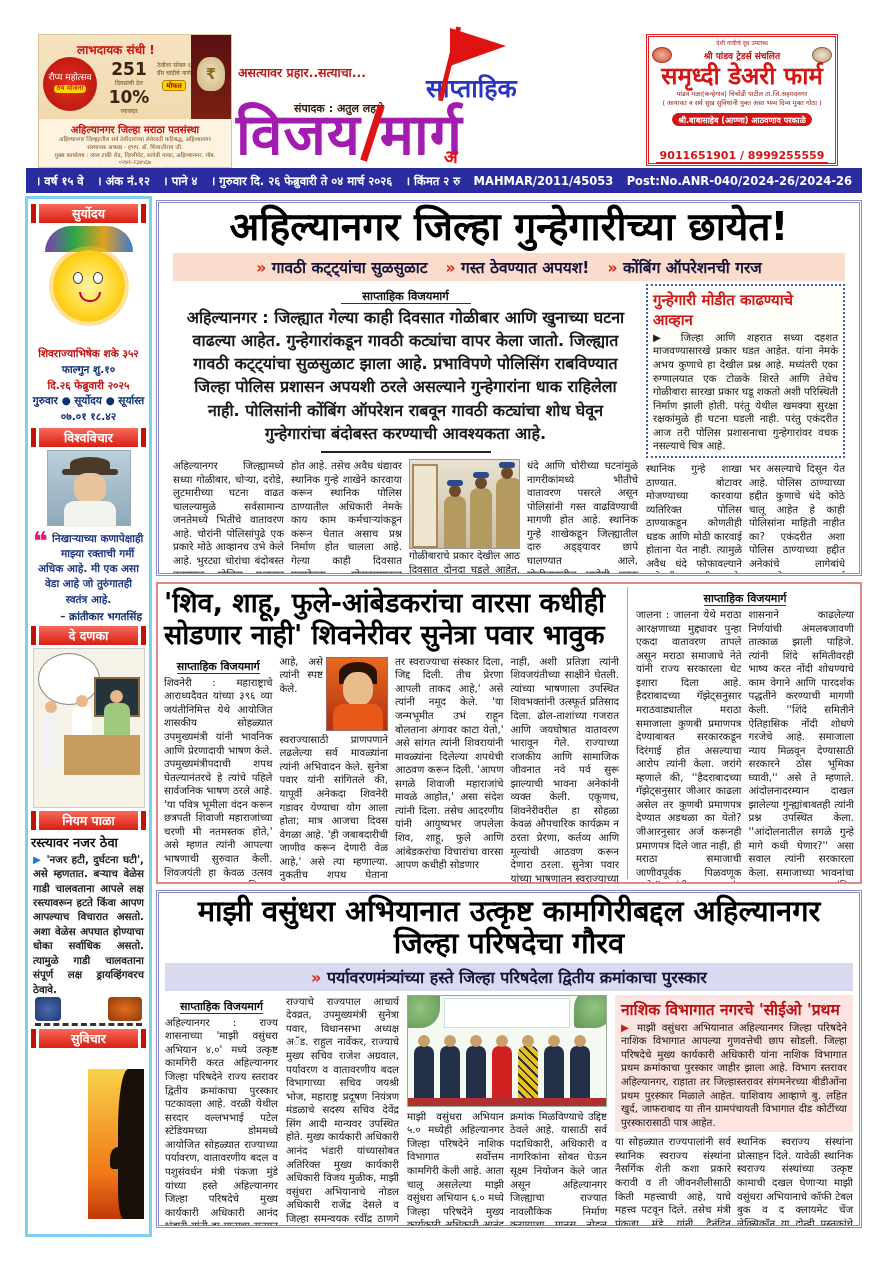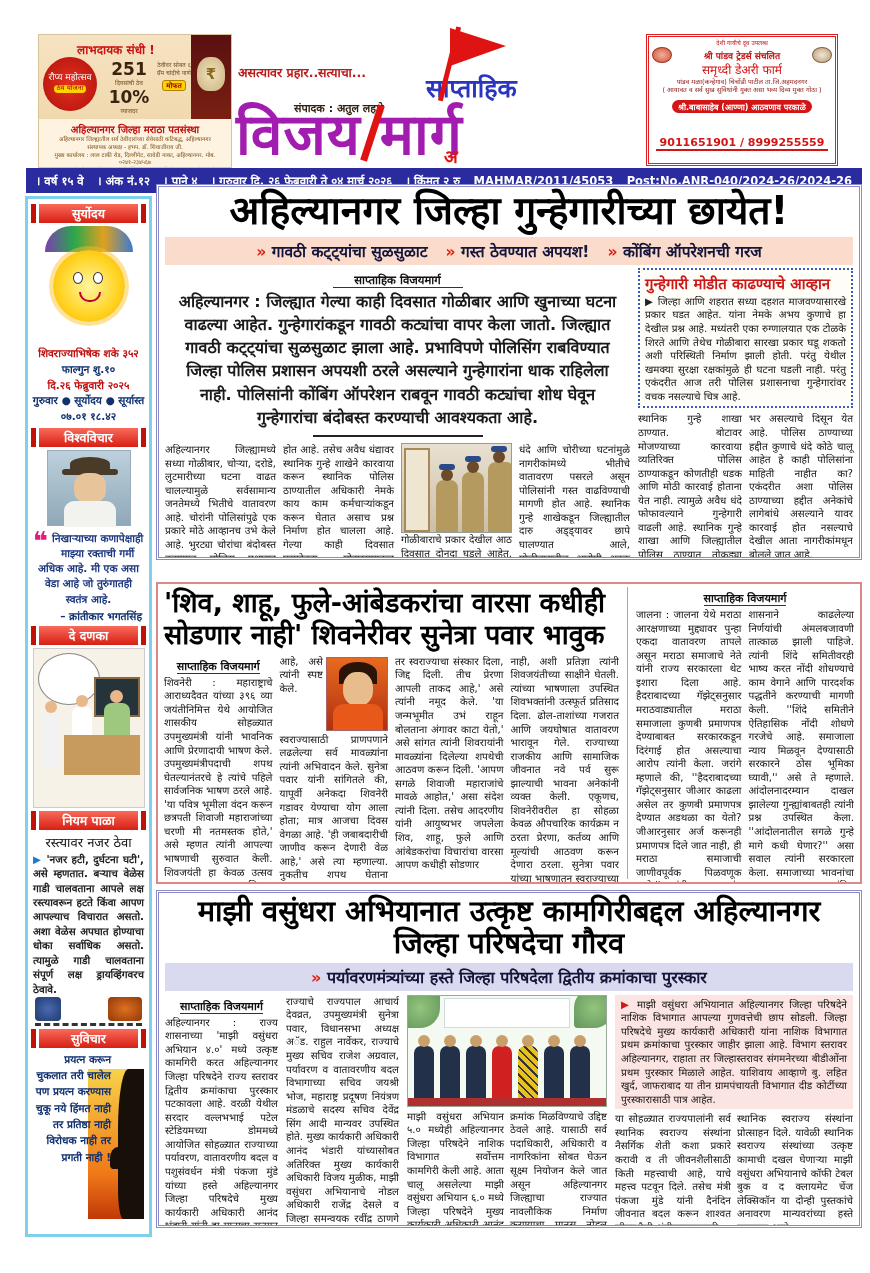--- a/index.html
+++ b/index.html
@@ -34,21 +34,21 @@
   .mh-slash { display:inline-block; width:7px; height:58px; background:#e01313; transform:rotate(18deg); margin:0 4px -8px 8px; }
   .mh-a { position:absolute; left:208px; top:116px; font-size:18px; color:#e01313; font-weight:bold; }
 
   .right-ad { left:646px; top:34px; width:192px; height:132px; border:3px double #e02020; background:#fff; text-align:center; padding:2px 3px; }
   .rad-top { font-size:6px; color:#c01010; }
   .rad-row { display:flex; align-items:center; justify-content:space-between; }
   .rad-ic { width:20px; height:16px; border-radius:50%; }
   .rad-ic.meat { background:radial-gradient(#f0b0a0,#d05030); border:1px solid #a03020; }
   .rad-ic.cow { background:radial-gradient(#efe6d8,#b89a70); border:1px solid #806040; }
   .rad-traders { font-size:9px; font-weight:bold; color:#c01010; }
-  .rad-title { font-size:12px; font-weight:normal; color:#d51515; line-height:1.05; margin:1px 0; }
+  .rad-title { font-size:24px; font-weight:bold; color:#d51515; line-height:1.05; margin:1px 0; }
   .rad-addr { font-size:6.6px; color:#8a1010; line-height:1.35; }
   .rad-pill { display:inline-block; background:#d51515; color:#fff; font-size:8px; font-weight:bold; border-radius:8px; padding:1px 6px; margin-top:3px; }
   .rad-phone { font-size:11px; font-weight:bold; color:#d51515; border-bottom:2px solid #d51515; display:inline-block; padding:0 4px; }
 
   .strip { left:26px; top:168px; width:836px; height:25px; background:#2b2ba0; color:#fff; display:flex; align-items:center; justify-content:space-between; padding:0 10px; font-size:11.5px; font-weight:bold; }
 
   
   .sidebar { left:25px; top:196px; width:127px; height:1041px; border:3px solid #7fd0ec; background:#fff; padding:2px 3px; overflow:hidden; }
   .side-head { background:linear-gradient(#f86a5a,#d81f14); color:#fff; font-weight:bold; font-size:12.5px; text-align:center; padding:1px 0; margin:3px 8px; position:relative; }
   .side-head:before,.side-head:after { content:""; position:absolute; top:0; width:5px; height:100%; background:#c01208; }
@@ -71,36 +71,36 @@
   .cartoon { margin:2px auto; width:112px; height:160px; background:#f6f2e8; border:1px solid #ccc; position:relative; overflow:hidden; }
   .cartoon .board { position:absolute; right:4px; top:28px; width:46px; height:40px; background:#25343a; border:2px solid #8a6a40; }
   .cartoon .bubble { position:absolute; left:4px; top:4px; width:62px; height:52px; background:#fff; border:1px solid #888; border-radius:50%; }
   .cartoon .desk { position:absolute; left:30px; top:86px; width:76px; height:40px; background:#c79a5e; }
   .cartoon .fig1 { position:absolute; left:8px; top:64px; width:18px; height:54px; background:#f2f2f2; border-radius:6px 6px 0 0; }
   .cartoon .fig1:before { content:""; position:absolute; left:3px; top:-12px; width:12px; height:12px; border-radius:50%; background:#e8b88a; }
   .cartoon .fig2 { position:absolute; left:38px; top:58px; width:20px; height:30px; background:#fff; border-radius:6px 6px 0 0; }
   .cartoon .fig2:before { content:""; position:absolute; left:4px; top:-12px; width:12px; height:12px; border-radius:50%; background:#e8b88a; }
   .cartoon .fig3 { position:absolute; right:14px; top:54px; width:26px; height:34px; background:#9ec87e; border-radius:8px 8px 0 0; }
   .cartoon .fig3:before { content:""; position:absolute; left:6px; top:-13px; width:13px; height:13px; border-radius:50%; background:#e8b88a; }
-  .niyam-title { text-align:center; font-weight:normal; font-size:13px; color:#111; margin-top:2px; }
+  .niyam-title { text-align:left; font-weight:bold; font-size:13px; color:#111; margin-top:2px; }
   .niyam-text { font-size:10.3px; line-height:1.4; text-align:justify; padding:1px 2px; font-weight:bold; color:#222; }
   .tri { color:#1a7ad0; }
   .niyam-imgs { display:flex; justify-content:space-between; padding:0 4px; }
   .cop-img { width:26px; height:24px; background:radial-gradient(#4a6ab0,#203a70); border-radius:4px; }
   .rider-img { width:34px; height:24px; background:radial-gradient(#e07020,#903808); border-radius:4px; }
   .dash-line { border-top:3px dashed #333; margin:2px 4px; }
   .suvichar-wrap { position:relative; height:172px; margin:2px 2px; }
   .climb { position:absolute; right:0; top:18px; width:56px; height:150px; background:linear-gradient(#f8d24a,#f07818 70%,#c03808); }
   .climb .rock { position:absolute; right:0; top:0; width:26px; height:150px; background:#181008; border-radius:40% 0 0 20%; }
   .climb .man { position:absolute; right:18px; top:78px; width:16px; height:22px; background:#181008; border-radius:50% 50% 20% 20%; }
   .suvichar-poem { position:absolute; left:0; top:0; width:78px; font-size:10.5px; font-weight:bold; color:#103070; text-align:right; line-height:1.55; }
 
   
   .band { background:#fff; overflow:hidden; }
-  .band.main1 { left:156px; top:184px; width:706px; height:376px; border:3px double #8a8ac8; padding:3px 6px; }
+  .band.main1 { left:156px; top:200px; width:706px; height:376px; border:3px double #8a8ac8; padding:3px 14px; }
   .band.mid  { left:156px; top:582px; width:706px; height:302px; border:2px solid #d88; padding:3px 6px; }
   .band.bot  { left:156px; top:890px; width:706px; height:338px; border:3px double #8a8ac8; padding:3px 6px; }
 
   .h1 { text-align:center; font-size:39px; font-weight:bold; color:#000; line-height:1.1; letter-spacing:0; }
   .subhead-strip { background:#fbdccc; margin-top:4px; padding:3px 6px; text-align:center; font-size:15.5px; font-weight:bold; color:#15153a; display:flex; justify-content:center; gap:18px; }
   .subhead-strip .mk { color:#e02010; }
   .byline { text-align:center; font-weight:bold; font-size:11.5px; color:#111; border-bottom:1px solid #333; width:130px; margin:4px auto 2px; }
   .byline2 { font-weight:bold; font-size:11px; color:#111; border-bottom:1px solid #333; display:inline-block; margin:2px 0; }
   .intro { font-size:16px; font-weight:bold; line-height:1.45; text-align:center; padding:0 6px; }
   .introhr { width:170px; border-top:2px solid #222; margin:6px auto; }
@@ -254,21 +254,20 @@
       <div class="rider-img"></div>
     </div>
     <div class="dash-line"></div>
 
     <div class="side-head">सुविचार</div>
     <div class="suvichar-wrap">
       <div class="climb">
           <div class="rock"></div>
           <div class="man"></div>
         </div>
-      <div class="suvichar-poem">प्रयत्न करून चुकलात तरी चालेल पण प्रयत्न करण्यास चुकू नये हिंमत नाही तर प्रतिष्ठा नाही विरोधक नाही तर प्रगती नाही !</div>
     </div>
   </div>
 
   <div class="abs band main1">
     <div class="h1">अहिल्यानगर जिल्हा गुन्हेगारीच्या छायेत!</div>
     <div class="subhead-strip">
       <span><span class="mk">»</span> <span>गावठी कट्ट्यांचा सुळसुळाट</span></span>
       <span><span class="mk">»</span> <span>गस्त ठेवण्यात अपयश!</span></span>
       <span><span class="mk">»</span> <span>कोंबिंग ऑपरेशनची गरज</span></span>
     </div>
@@ -367,20 +366,21 @@
           <div class="person" style="left:162px"></div>
           <div class="carpet"></div>
         </div>
         <div class="row" style="gap:6px; margin-top:3px">
           <div class="col coltext">माझी वसुंधरा अभियान ५.० मध्येही अहिल्यानगर जिल्हा परिषदेने नाशिक विभागात सर्वोत्तम कामगिरी केली आहे. आता चालू असलेल्या माझी वसुंधरा अभियान ६.० मध्ये जिल्हा परिषदेने मुख्य कार्यकारी अधिकारी आनंद भंडारी यांच्या मार्गदर्शनाखाली राज्यात प्रथम</div>
           <div class="col coltext">क्रमांक मिळविण्याचे उद्दिष्ट ठेवले आहे. यासाठी सर्व पदाधिकारी, अधिकारी व नागरिकांना सोबत घेऊन सूक्ष्म नियोजन केले जात असून अहिल्यानगर जिल्ह्याचा राज्यात नावलौकिक निर्माण करण्याचा मानस नोडल अधिकारी राजेंद्र देसले यांनी व्यक्त केला.</div>
         </div>
       </div>
       <div style="flex:0 0 238px">
         <div class="pinkbox">
+          <h3>नाशिक विभागात नगरचे 'सीईओ 'प्रथम</h3>
           <div class="coltext"><span class="mkr">▶</span> <span>माझी वसुंधरा अभियानात अहिल्यानगर जिल्हा परिषदेने नाशिक विभागात आपल्या गुणवत्तेची छाप सोडली. जिल्हा परिषदेचे मुख्य कार्यकारी अधिकारी यांना नाशिक विभागात प्रथम क्रमांकाचा पुरस्कार जाहीर झाला आहे. विभाग स्तरावर अहिल्यानगर, राहाता तर जिल्हास्तरावर संगमनेरच्या बीडीओंना प्रथम पुरस्कार मिळाले आहेत. याशिवाय आव्हाणे बु. लहित खुर्द, जाफराबाद या तीन ग्रामपंचायती विभागात दीड कोटींच्या पुरस्कारासाठी पात्र आहेत.</span></div>
         </div>
         <div class="row" style="gap:6px; margin-top:3px">
           <div class="col coltext">या सोहळ्यात राज्यपालांनी सर्व स्थानिक स्वराज्य संस्थांना नैसर्गिक शेती कशा प्रकारे करावी व ती जीवनशैलीसाठी किती महत्त्वाची आहे, याचे महत्त्व पटवून दिले. तसेच मंत्री पंकजा मुंडे यांनी दैनंदिन जीवनात बदल करून शाश्वत जीवनशैली अंगीकारण्यासाठी</div>
           <div class="col coltext">स्थानिक स्वराज्य संस्थांना प्रोत्साहन दिले. यावेळी स्थानिक स्वराज्य संस्थांच्या उत्कृष्ट कामाची दखल घेणाऱ्या माझी वसुंधरा अभियानाचे कॉफी टेबल बुक व द क्लायमेट चेंज लेक्सिकॉन या दोन्ही पुस्तकांचे अनावरण मान्यवरांच्या हस्ते करण्यात आले.</div>
         </div>
       </div>
     </div>
   </div>
 

